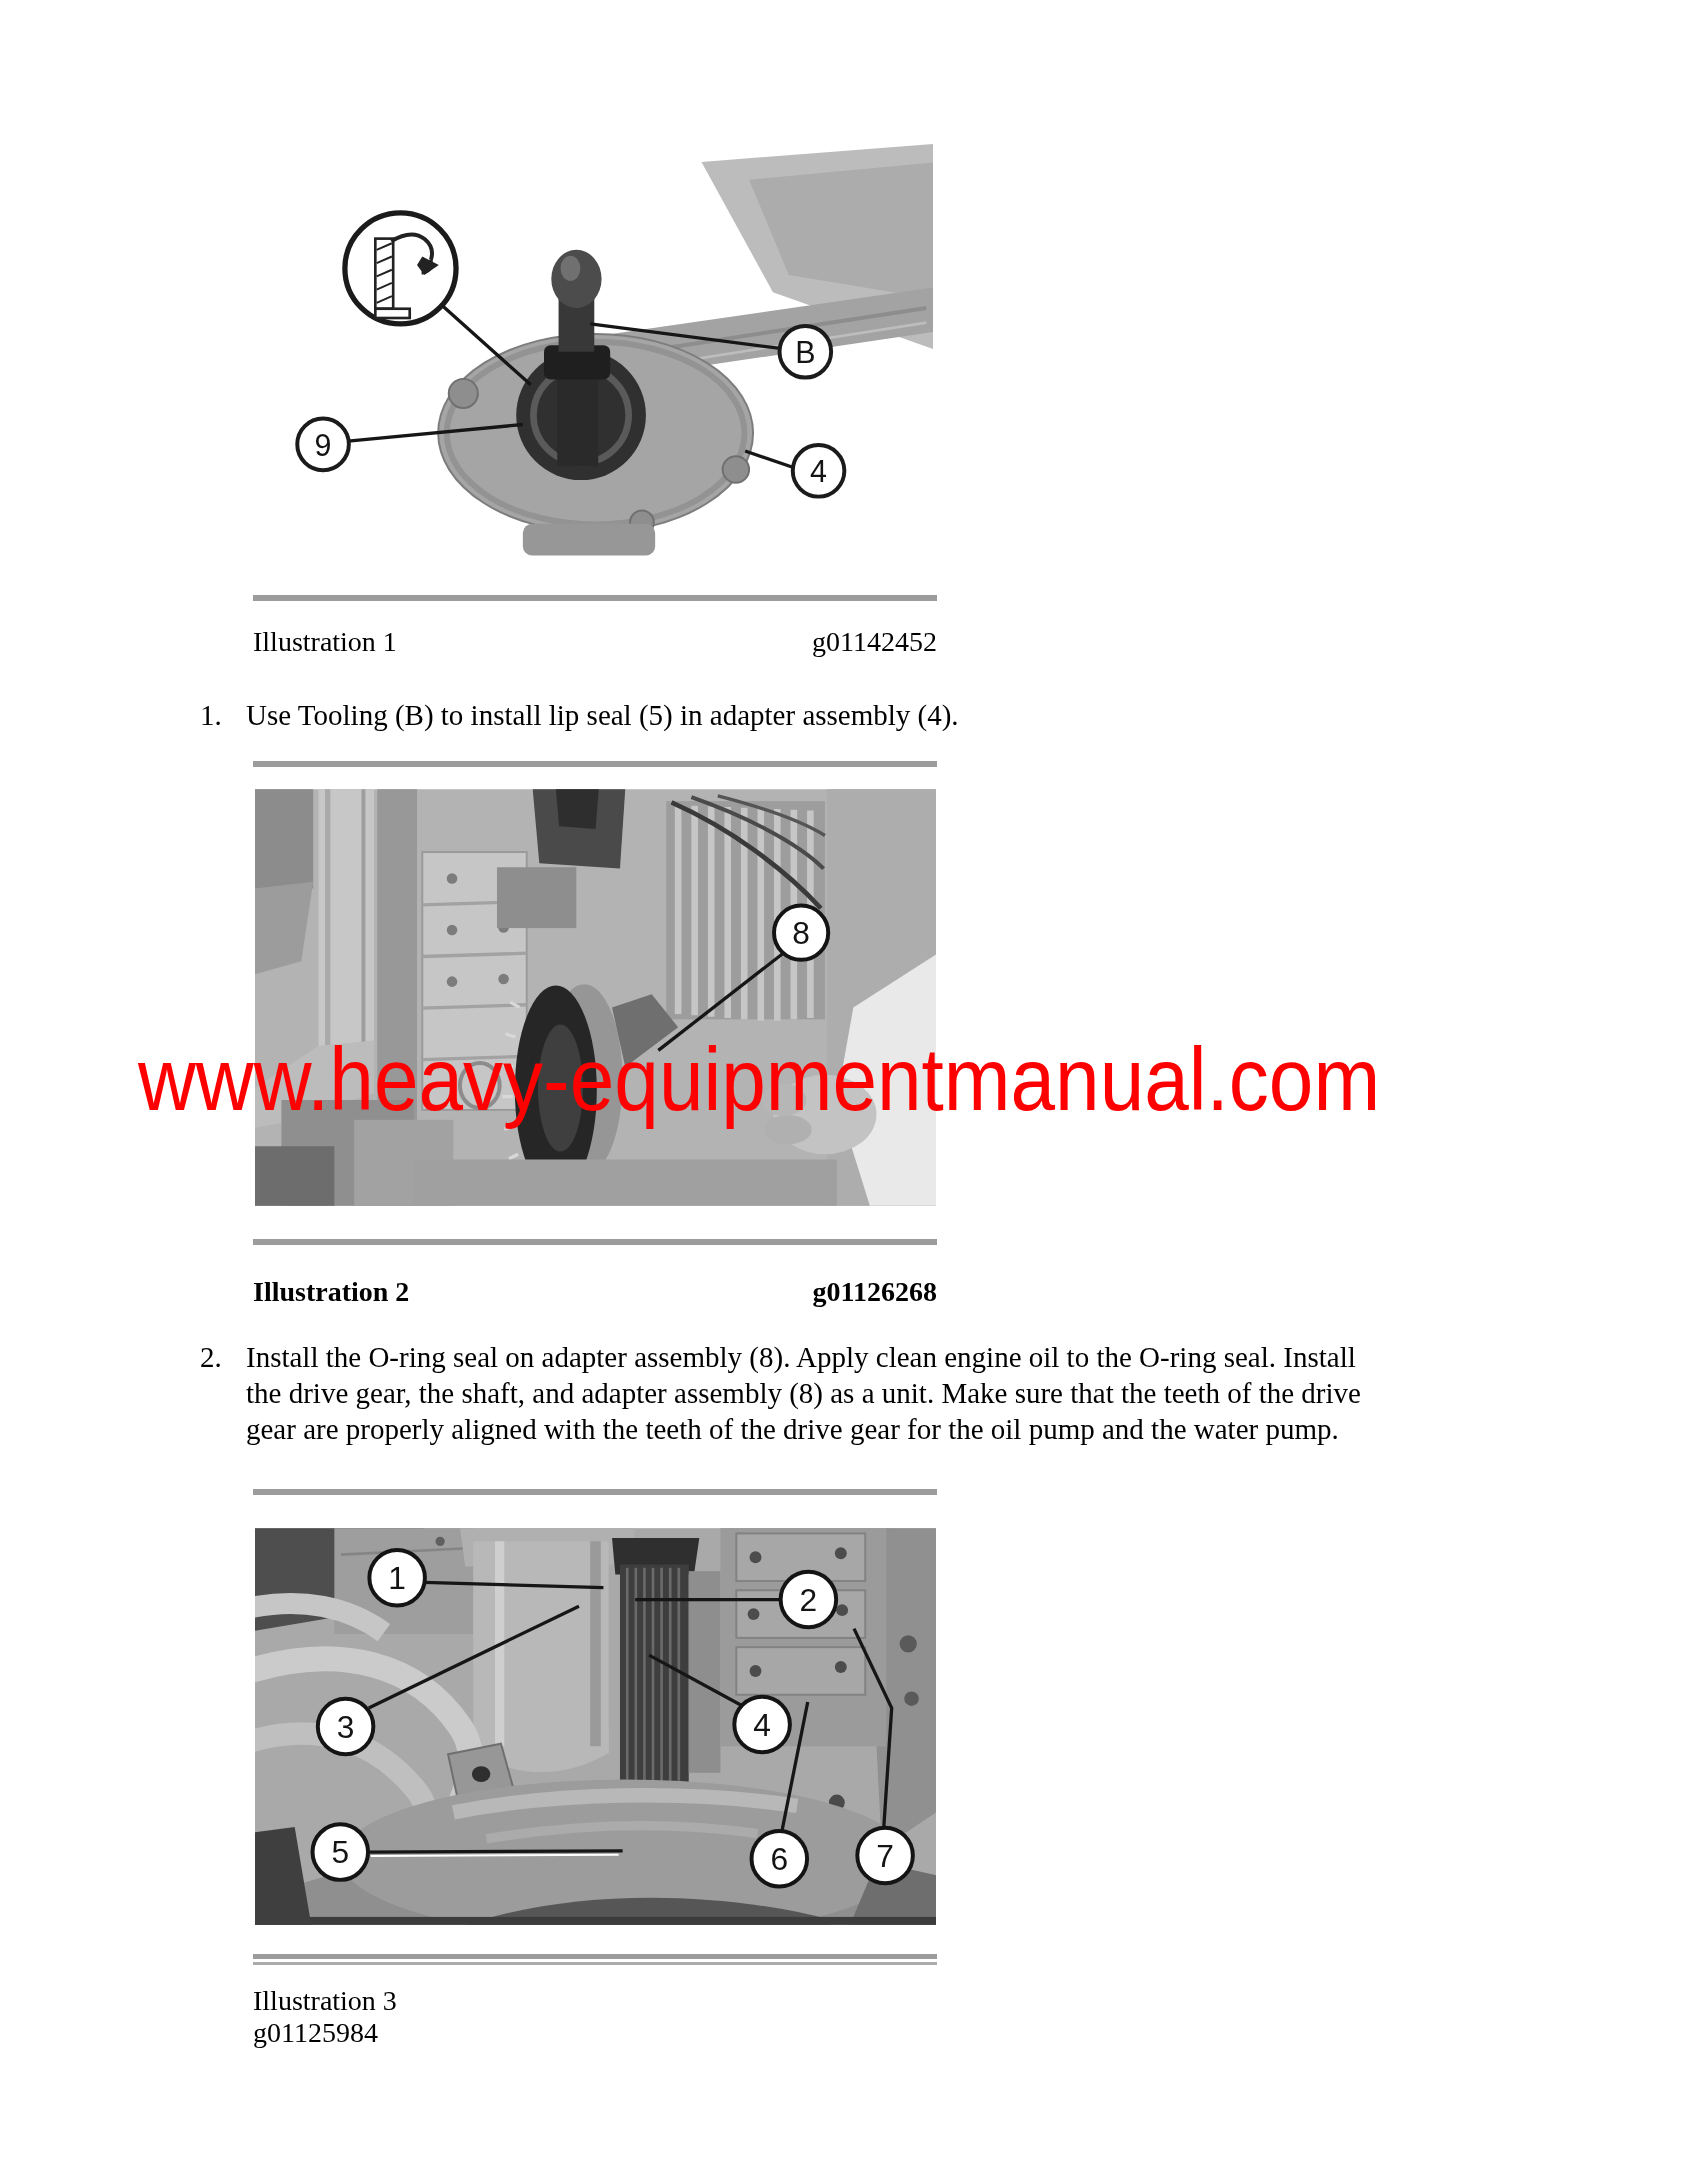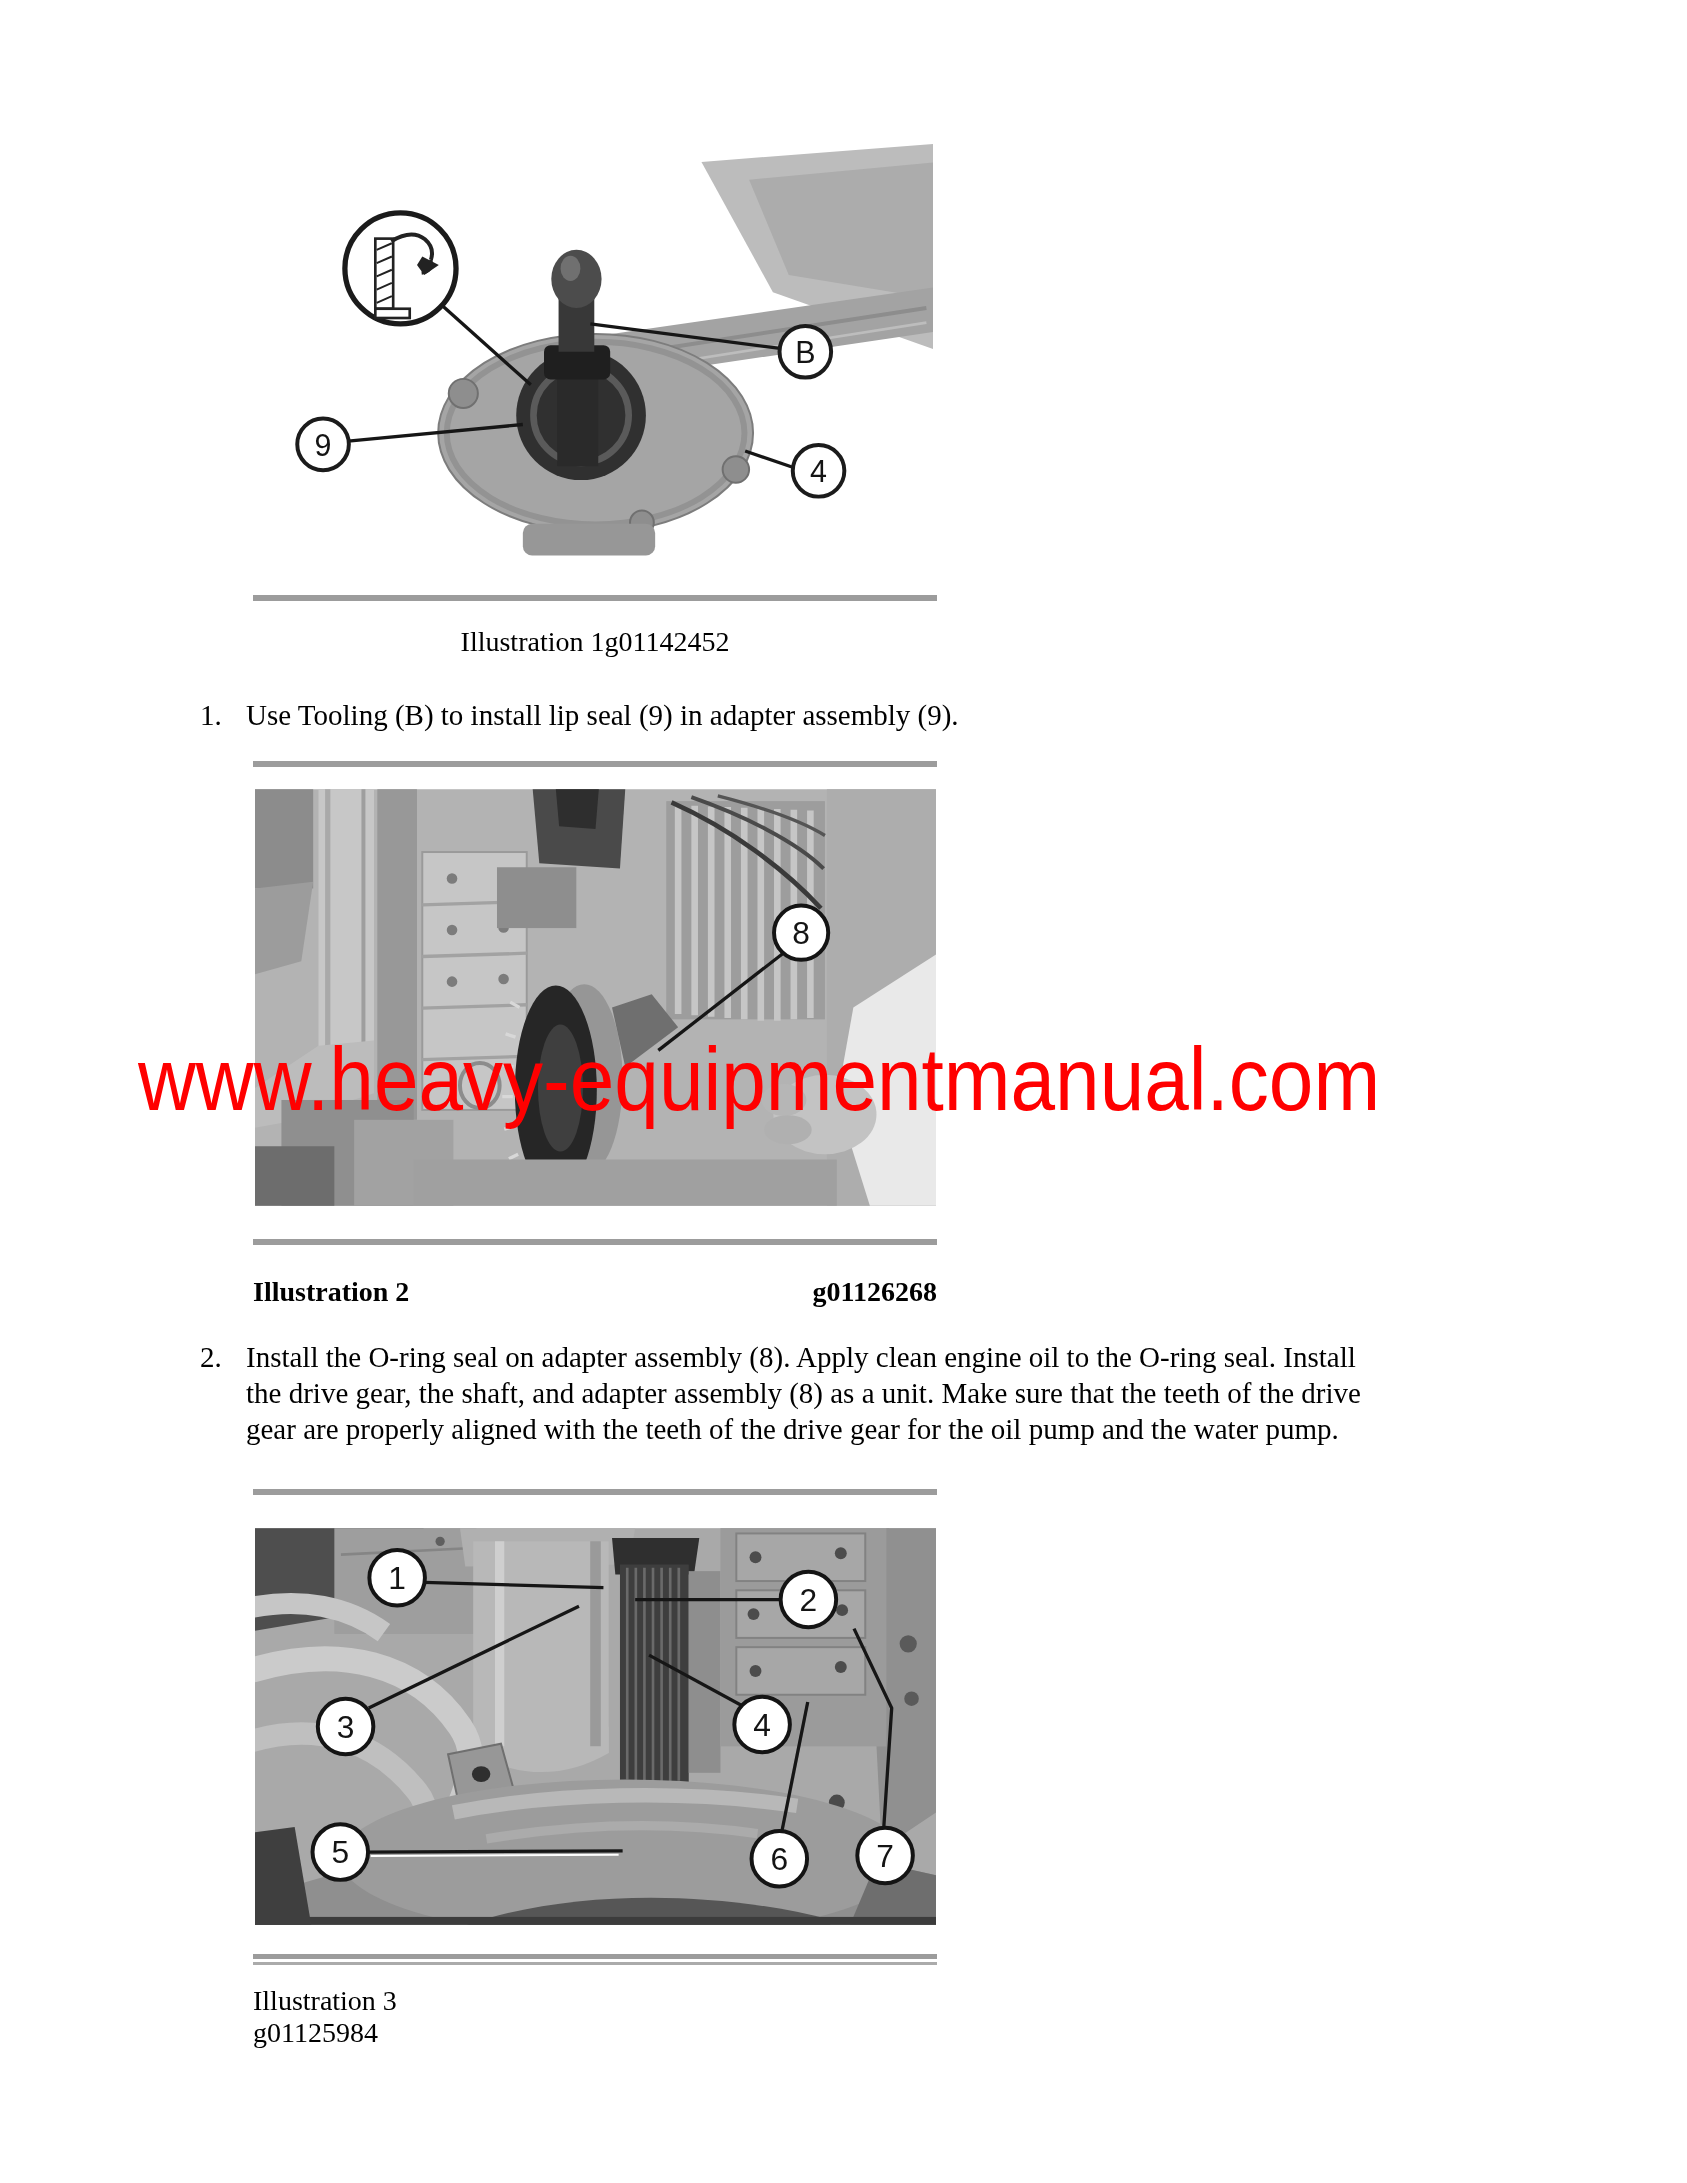--- a/index.html
+++ b/index.html
@@ -117,29 +117,29 @@
       </g>
       <g>
         <circle cx="867" cy="562" r="39" fill="#ffffff" stroke="#1b1b1b" stroke-width="6"></circle>
         <text class="callout-text-sm" x="867" y="579">4</text>
       </g>
     </svg>
   </div>
 
   <div class="hrule" style="top:595px;"></div>
 
-  <div class="caption" style="top:626px;justify-content:center;">
+  <div class="caption" style="top:626px;">
     <span>Illustration 1</span>
     <span>g01142452</span>
   </div>
 
   <div class="step" style="top:697px;">
     <span class="step-num">1.</span>
     <span class="step-body">
-      <span>Use Tooling (B) to install lip seal (9) in adapter assembly (9).</span>
+      <span>Use Tooling (B) to install lip seal (5) in adapter assembly (4).</span>
     </span>
   </div>
 
   <div class="hrule" style="top:761px;"></div>
 
   <div class="fig" style="left:255px;top:789px;width:681px;height:417px;">
     <svg viewBox="0 0 1030 630">
       <rect width="1030" height="630" fill="#b3b3b3"></rect>
       <g>
         <rect x="0" y="0" width="88" height="150" fill="#8c8c8c"></rect>

